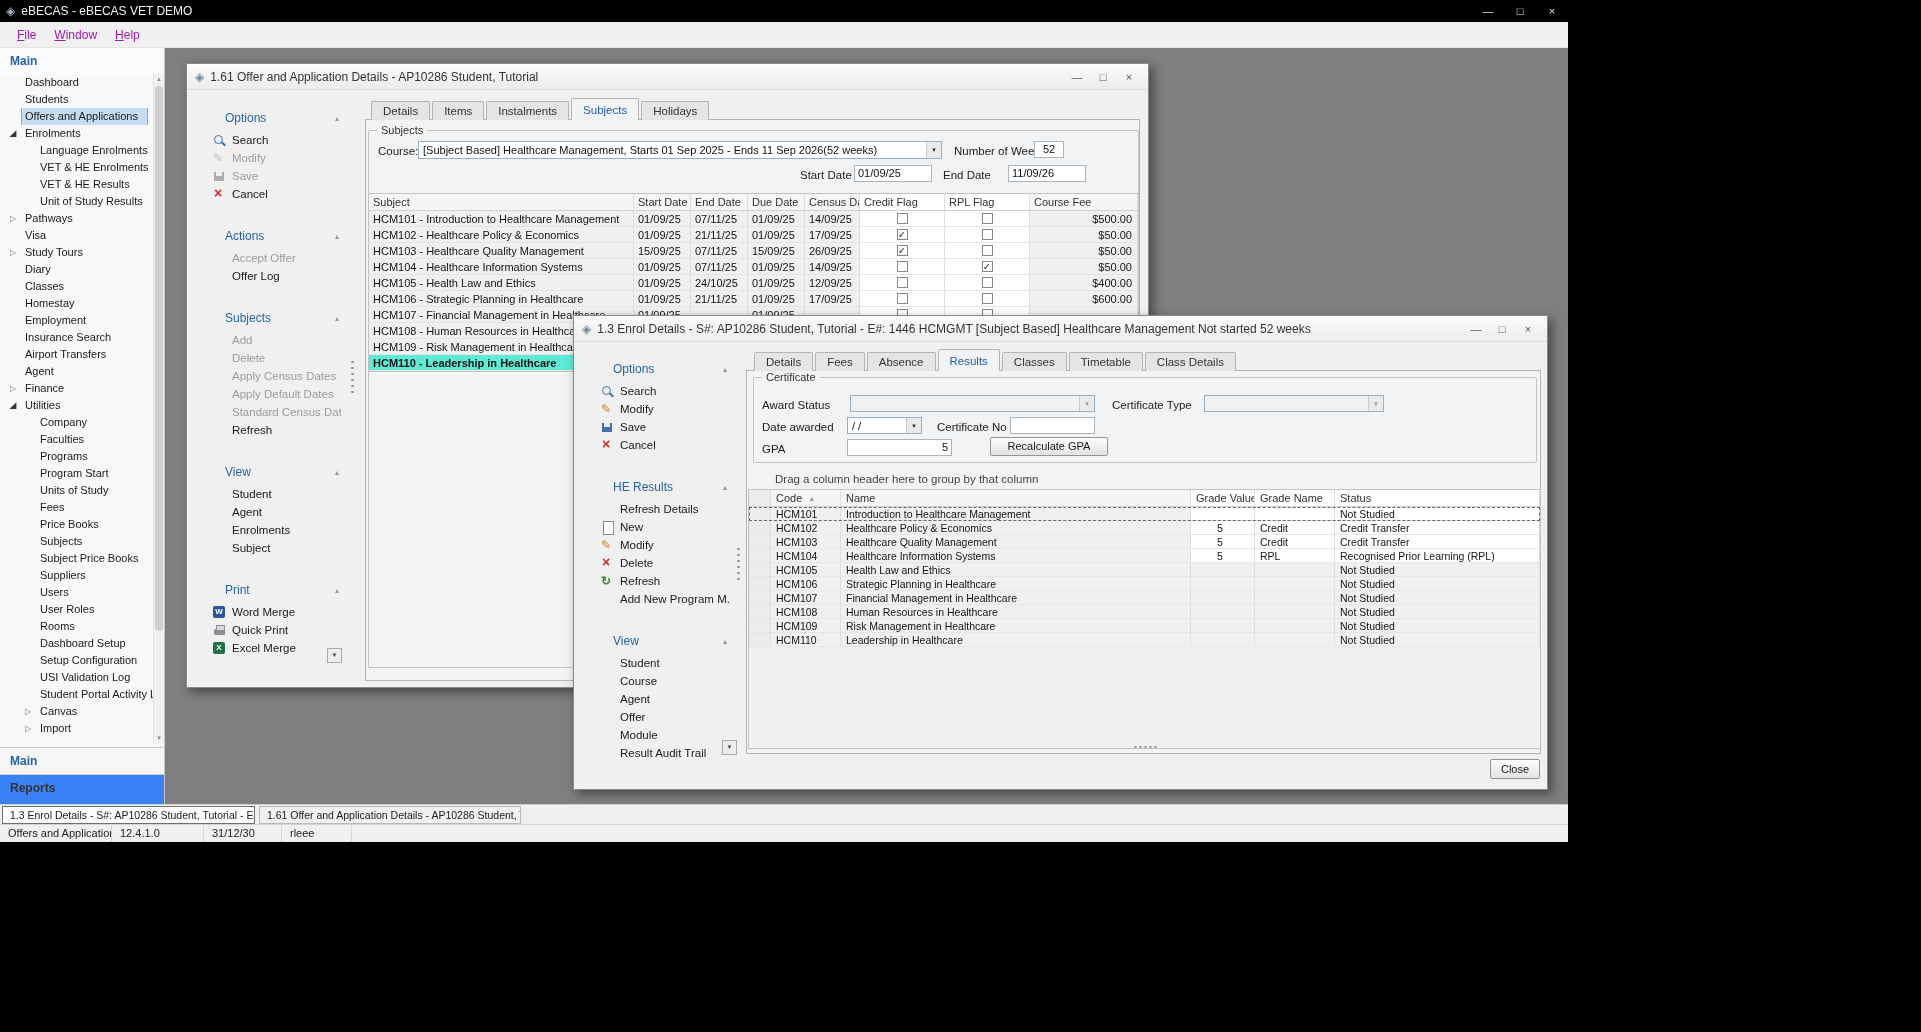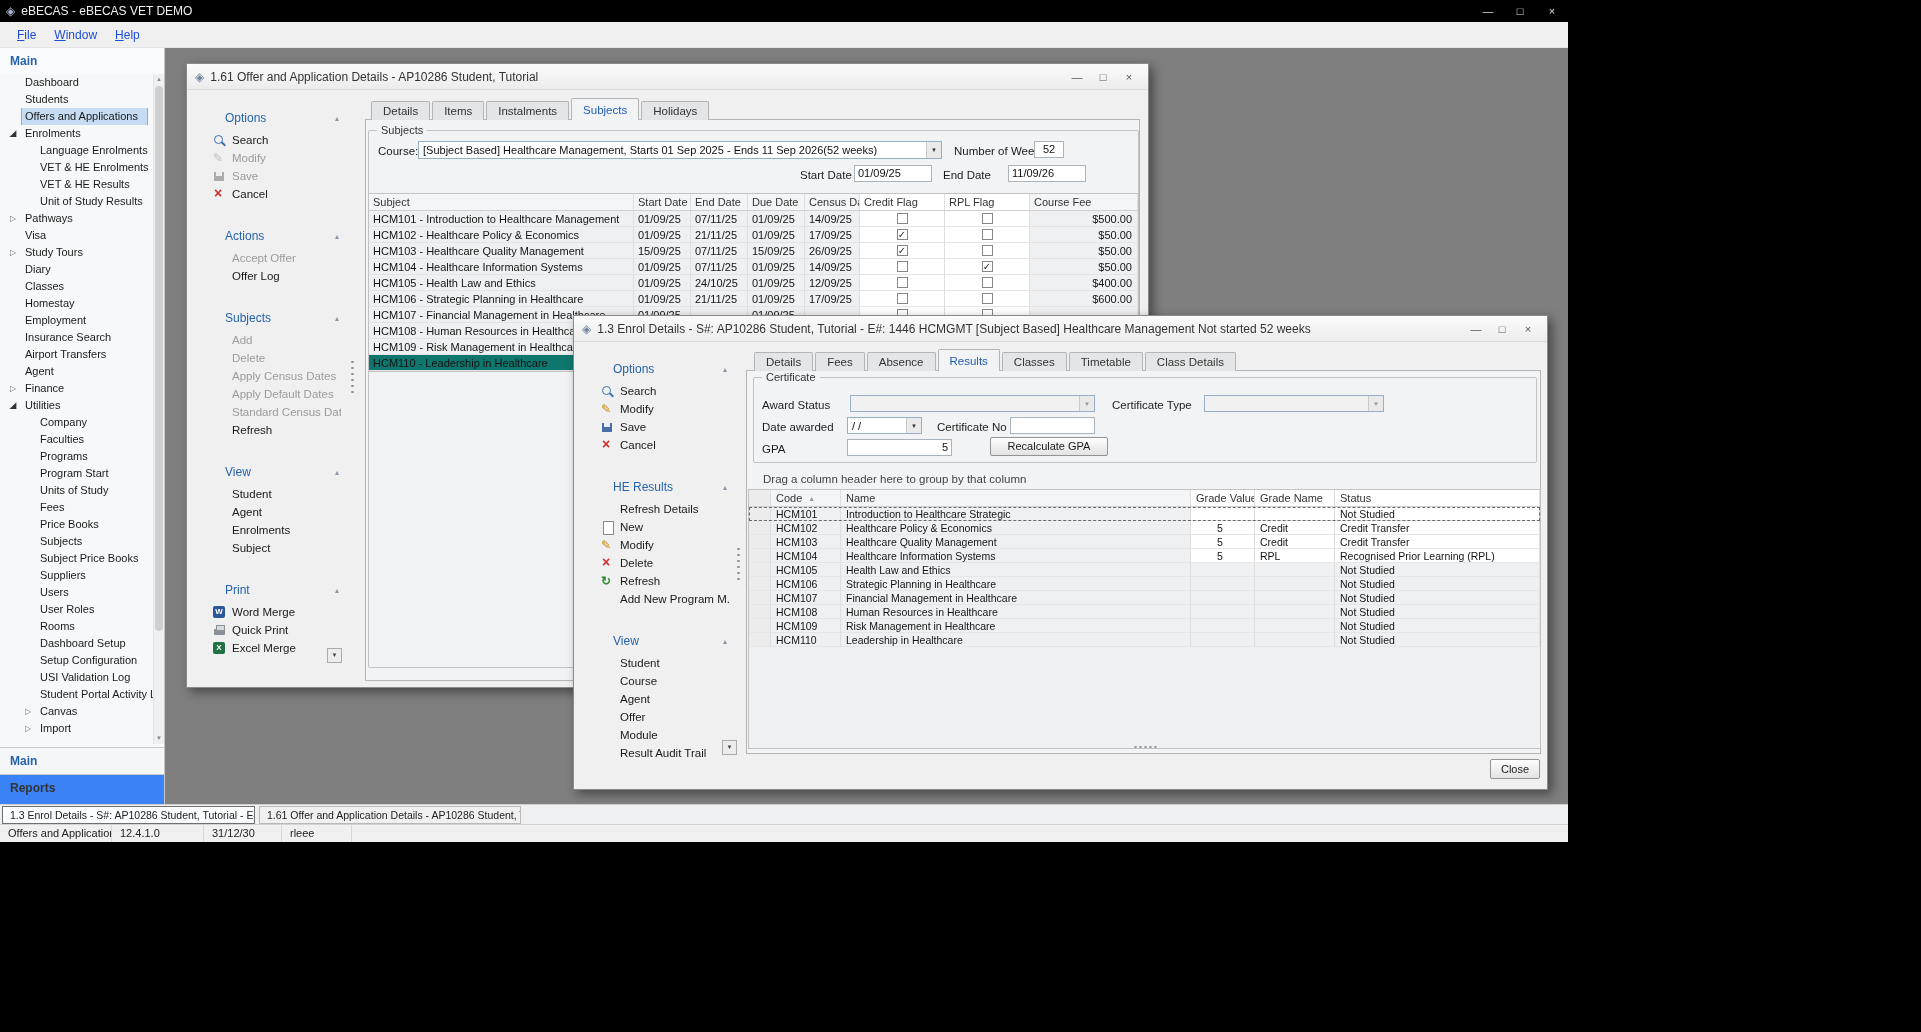--- a/index.html
+++ b/index.html
@@ -7,21 +7,21 @@
 .screen{position:relative;width:1921px;height:1032px;background:#000;overflow:hidden;font-size:11px;color:#1a1a1a;}
 .app{position:absolute;left:0;top:0;width:1568px;height:842px;background:#f0f0f0;display:flex;flex-direction:column;}
 
 .titlebar{flex:0 0 22px;background:#000;display:flex;align-items:center;}
 .app-logo{font-size:12px;color:#a9b8cc;margin:0 6px;}
 .app-title{font-size:12px;color:#f0f0f0;}
 .win-controls{margin-left:auto;display:flex;}
 .wc{width:32px;text-align:center;font-size:11px;color:#e0e0e0;line-height:22px;}
 
 .menubar{flex:0 0 26px;background:#f0f0f0;display:flex;align-items:center;border-bottom:1px solid #e4e4e4;padding-left:8px;}
-.mi{padding:0 9px;font-size:12px;color:#1d4ed8;}
+.mi{padding:0 9px;font-size:12px;color:#a21caf;}
 
 .mainrow{flex:1;display:flex;min-height:0;}
 .sidebar{width:165px;background:#f7f8f9;border-right:1px solid #c6c6c6;position:relative;}
 .sb-header{height:26px;line-height:26px;padding-left:10px;color:#2563ad;font-weight:bold;font-size:12px;background:#fafbfc;}
 .tree{position:absolute;top:26px;left:0;right:11px;bottom:60px;overflow:hidden;}
 .trow{height:17px;line-height:17px;position:relative;font-size:11px;white-space:nowrap;overflow:hidden;text-decoration:underline;}
 .trow.lvl0{padding-left:22px;}
 .trow.lvl1{padding-left:37px;}
 .tw{position:absolute;width:12px;text-align:center;top:0;}
 .lvl0 .tw{left:7px;}
@@ -101,21 +101,21 @@
 .stable{position:absolute;background:#eef0f1;border:1px solid #c2c2c2;}
 .shead{display:flex;height:17px;background:#f4f5f6;border-bottom:1px solid #cfcfcf;}
 .shead .cell{line-height:17px;color:#333;}
 .srow{display:flex;height:16px;justify-content:center;}
 .cell{padding-left:4px;border-right:1px solid #dedede;font-size:11px;line-height:16px;color:#141414;white-space:nowrap;overflow:hidden;}
 .srow .cell{border-bottom:1px solid #e4e4e4;}
 .c0{width:265px}.c1{width:57px}.c2{width:57px}.c3{width:57px}.c4{width:55px}.c5{width:85px}.c6{width:85px}.c7{flex:1}
 .flagcol{background:#fff;}
 .cbcell{display:flex;align-items:center;justify-content:center;padding:0;}
 .cb{width:11px;height:11px;border:1px solid #878787;background:#fff;font-size:10px;line-height:9px;text-align:center;color:#2d2d2d;}
-.srow.sel .cell{background:#0f766e;}
+.srow.sel .cell{background:#5eead4;font-weight:bold;}
 .fee{text-align:right;padding-right:5px;}
 
 .ggrid{position:absolute;background:#eef0f1;border:1px solid #c2c2c2;overflow:hidden;}
 .ghead{display:flex;height:17px;background:#f4f5f6;border-bottom:1px solid #cfcfcf;}
 .ghead .gcell{line-height:17px;color:#333;display:flex;align-items:center;}
 .gcell{border-right:1px solid #dedede;font-size:11px;padding-left:5px;white-space:nowrap;overflow:hidden;color:#141414;}
 .grow{display:flex;height:14px;}
 .grow .gcell{line-height:14px;border-bottom:1px solid #e6e6e6;font-size:10.5px;}
 .g0{width:22px;padding:0;background:#ececec;}
 .g1{width:70px}.g2{width:350px}.g3{width:64px}.g4{width:80px}.g5{flex:1}
@@ -634,21 +634,21 @@
       <span class="lbl" style="left:15px;top:49px;">Date awarded</span>
       <div class="combo" style="left:100px;top:46px;width:75px;height:17px;">
         <span class="combo-text">/  /</span>
         <span class="ar">▼</span>
       </div>
       <span class="lbl" style="left:190px;top:49px;">Certificate No</span>
       <div class="textbox" style="left:263px;top:46px;width:85px;"></div>
       <span class="lbl" style="left:15px;top:71px;">GPA</span>
       <div class="textbox right" style="left:100px;top:68px;width:105px;">5</div>
       <div class="btn" style="left:243px;top:66px;width:118px;height:19px;">Recalculate GPA</div>
-      <span class="lbl" style="left:16px;top:101px;color:#444;">Drag a column header here to group by that column</span>
+      <span class="lbl" style="left:28px;top:101px;color:#444;">Drag a column header here to group by that column</span>
       <div class="ggrid" style="left:1px;top:118px;width:793px;height:260px;">
         <div class="ghead" id="w2-ghead">
             <div class="gcell g0"></div>
             <div class="gcell g1">
               <span>Code</span>
               <span class="sort">▲</span>
             </div>
             <div class="gcell g2">
               <span>Name</span>
             </div>
@@ -659,21 +659,21 @@
               <span>Grade Name</span>
             </div>
             <div class="gcell g5 hl">
               <span>Status</span>
             </div>
           </div>
         <div id="w2-gbody">
             <div class="grow focused">
               <div class="gcell g0"></div>
               <div class="gcell g1">HCM101</div>
-              <div class="gcell g2">Introduction to Healthcare Strategic</div>
+              <div class="gcell g2">Introduction to Healthcare Management</div>
               <div class="gcell g3 num hl"></div>
               <div class="gcell g4 hl"></div>
               <div class="gcell g5 hl">Not Studied</div>
             </div>
             <div class="grow">
               <div class="gcell g0"></div>
               <div class="gcell g1">HCM102</div>
               <div class="gcell g2">Healthcare Policy &amp; Economics</div>
               <div class="gcell g3 num hl">5</div>
               <div class="gcell g4 hl">Credit</div>

